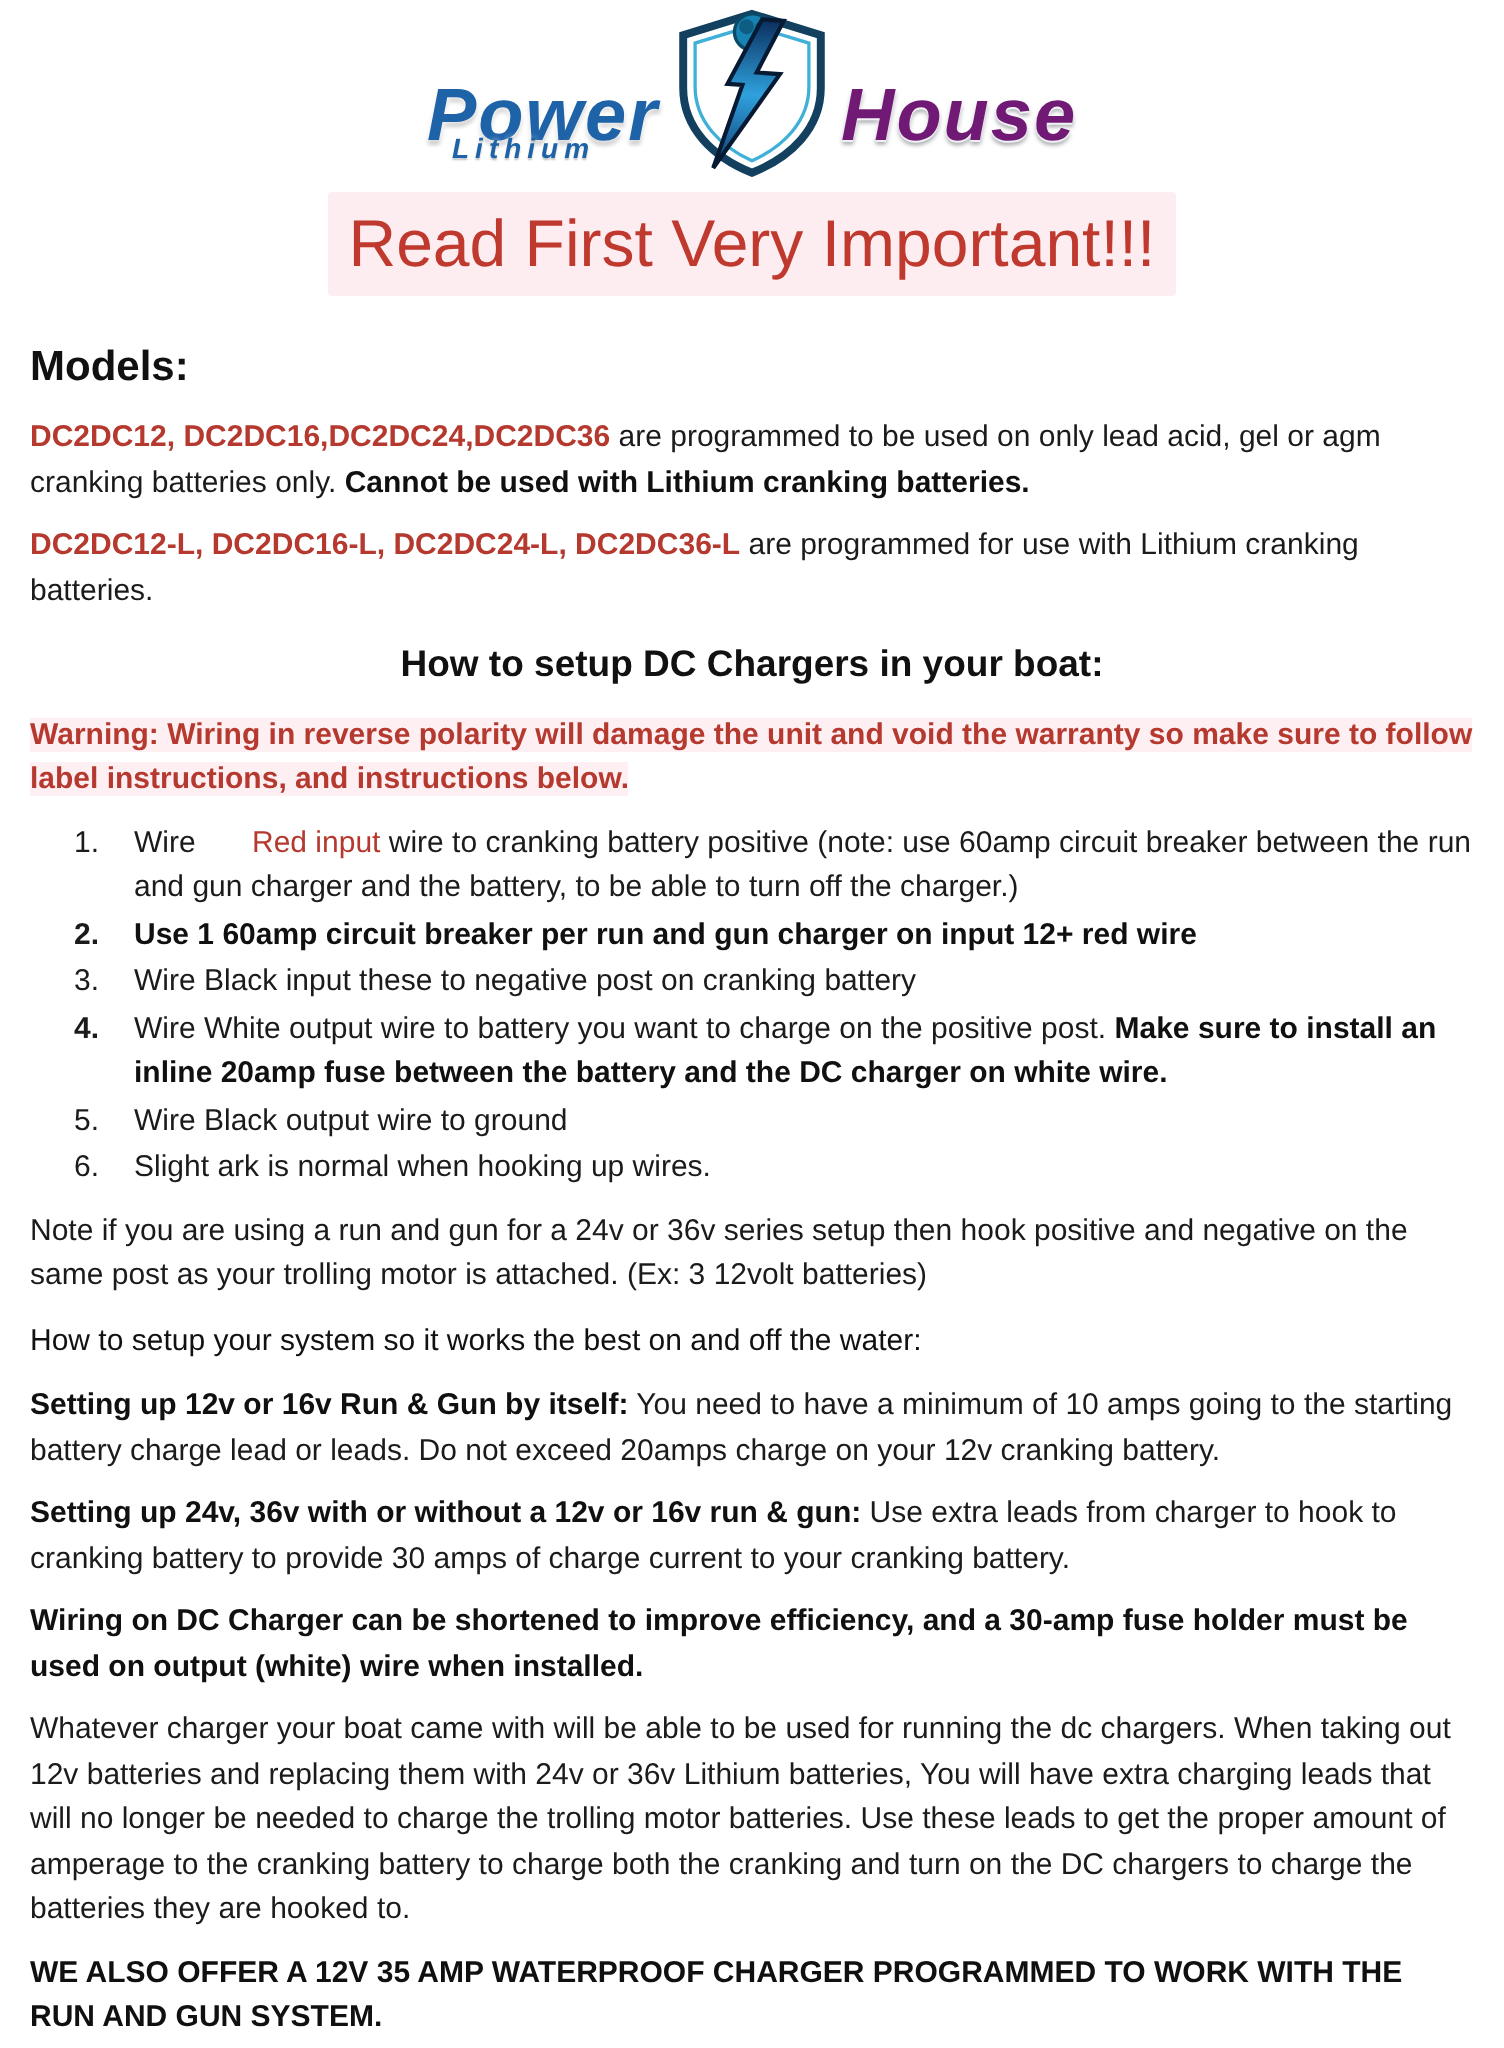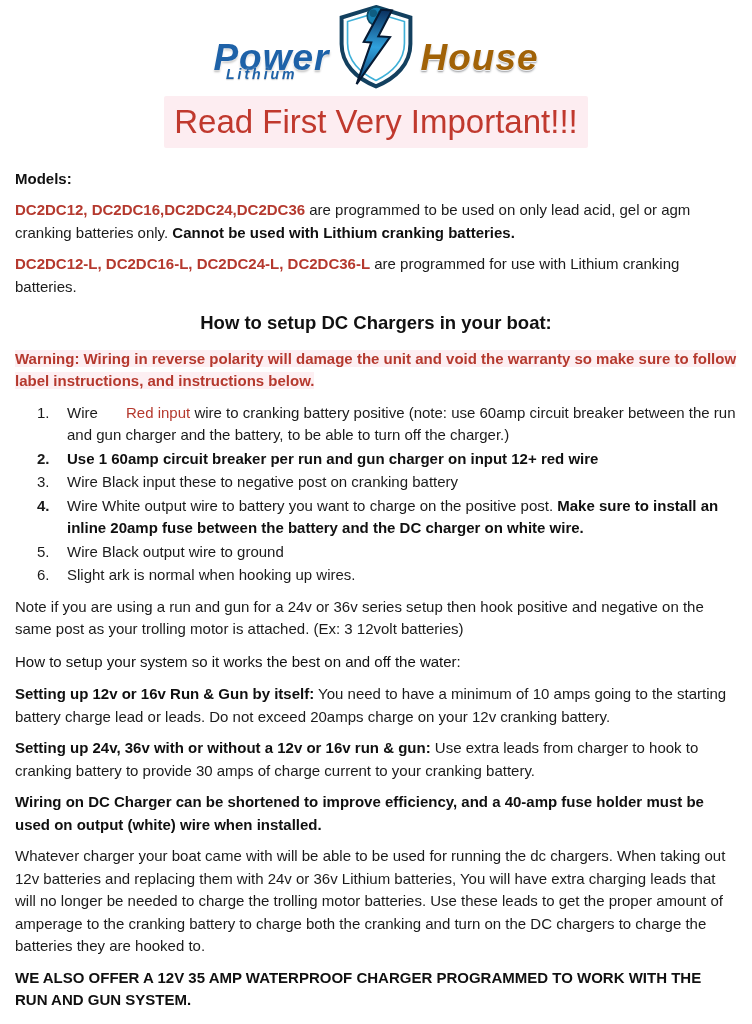--- a/index.html
+++ b/index.html
@@ -17,36 +17,36 @@
   .bolt-svg { position:absolute; left:50%; top:6px; transform:translateX(-54%) rotate(4deg); width:42px; height:80px; z-index:2; }
   .logo-text-row {
     position:absolute; left:0; right:0; top:30px; z-index:3;
     display:flex; justify-content:center; align-items:baseline; gap:80px;
   }
   .logo-power, .logo-house {
     font-style:italic; font-weight:bold; font-size:37px; letter-spacing:1px;
     text-shadow:0 0 3px #fff, 0 0 5px #fff, 0 2px 2px rgba(0,0,0,.35);
   }
   .logo-power { color:#1e62a8; }
-  .logo-house { color:#a16207; text-shadow:0 0 3px #fff, 0 1px 0 #e8eaee, 0 2px 2px rgba(40,45,55,.55);margin-left:11px; }
+  .logo-house { color:#701a75; text-shadow:0 0 3px #fff, 0 1px 0 #e8eaee, 0 2px 2px rgba(40,45,55,.55);margin-left:11px; }
   .logo-lithium {
     position:absolute; z-index:3; left:calc(50% - 150px); top:64px;
     font-style:italic; font-weight:bold; font-size:14px; letter-spacing:3px;
     color:#1e62a8; text-shadow:0 0 3px #fff, 0 1px 1px rgba(0,0,0,.3);
   }
 
   
   .page-title { text-align:center; margin:4px 0 20px 0; font-weight:400; }
   .page-title .halo {
     display:inline-block; font-size:33px; color:#c0392e;
     background:rgba(248,198,212,.32); padding:1px 10px; border-radius:2px;
   }
 
   
-  .h-left { font-size:15px; font-weight:bold; color:#111; margin:8px 0 9px 0; }
+  .h-left { font-size:21px; font-weight:bold; color:#111; margin:8px 0 9px 0; }
   .h-center { font-size:18.5px; font-weight:bold; color:#111; text-align:center; margin:11px 0; }
   .h-body { font-size:15px; font-weight:normal; color:#111; margin:10px 0; }
   p.para { margin:9px 0; }
   p.warning span { background:rgba(250,212,222,.38); }
 
   .run-r  { font-weight:400; color:#1b1b1b; }
   .run-b  { font-weight:bold; color:#101010; }
   .run-rb { font-weight:bold; color:#b5392e; }
   .run-rr { font-weight:400; color:#b5392e;margin-left:24px; }
 
@@ -129,21 +129,21 @@
   </ol>
 
   <p class="para"><span class="run-r">Note if you are using a run and gun for a 24v or 36v series setup then hook positive and negative on the same post as your trolling motor is attached. (Ex: 3 12volt batteries)</span></p>
 
   <h3 class="h-body">How to setup your system so it works the best on and off the water:</h3>
 
   <p class="para"><span class="run-b">Setting up 12v or 16v Run &amp; Gun by itself:</span><span class="run-r">  You need to have a minimum of 10 amps going to the starting battery charge lead or leads. Do not exceed 20amps charge on your 12v cranking battery.</span></p>
 
   <p class="para"><span class="run-b">Setting up 24v, 36v with or without a 12v or 16v run &amp; gun:</span><span class="run-r">  Use extra leads from charger to hook to cranking battery to provide 30 amps of charge current to your cranking battery.</span></p>
 
-  <p class="para"><span class="run-b">Wiring on DC Charger can be shortened to improve efficiency, and a 40-amp fuse holder must be used on output (white) wire when installed.</span></p>
+  <p class="para"><span class="run-b">Wiring on DC Charger can be shortened to improve efficiency, and a 30-amp fuse holder must be used on output (white) wire when installed.</span></p>
 
   <p class="para"><span class="run-r"> Whatever charger your boat came with will be able to be used for running the dc chargers. When taking out 12v batteries and replacing them with 24v or 36v Lithium batteries, You will have extra charging leads that will no longer be needed to charge the trolling motor batteries. Use these leads to get the proper amount of amperage to the cranking battery to charge both the cranking and turn on the DC chargers to charge the batteries they are hooked to.</span></p>
 
   <p class="para"><span class="run-b">WE ALSO OFFER A 12V 35 AMP WATERPROOF CHARGER PROGRAMMED TO WORK WITH THE RUN AND GUN SYSTEM.</span></p>
 
   <p class="para"><span class="run-b">*Note: If you have to extend the wiring to get to both batteries, then you will have to do that from the white wire on the output side.  Always try to make Red and black input wires as short as possible so units run cooler.</span></p>
 
 </div>
 
 </body></html>

